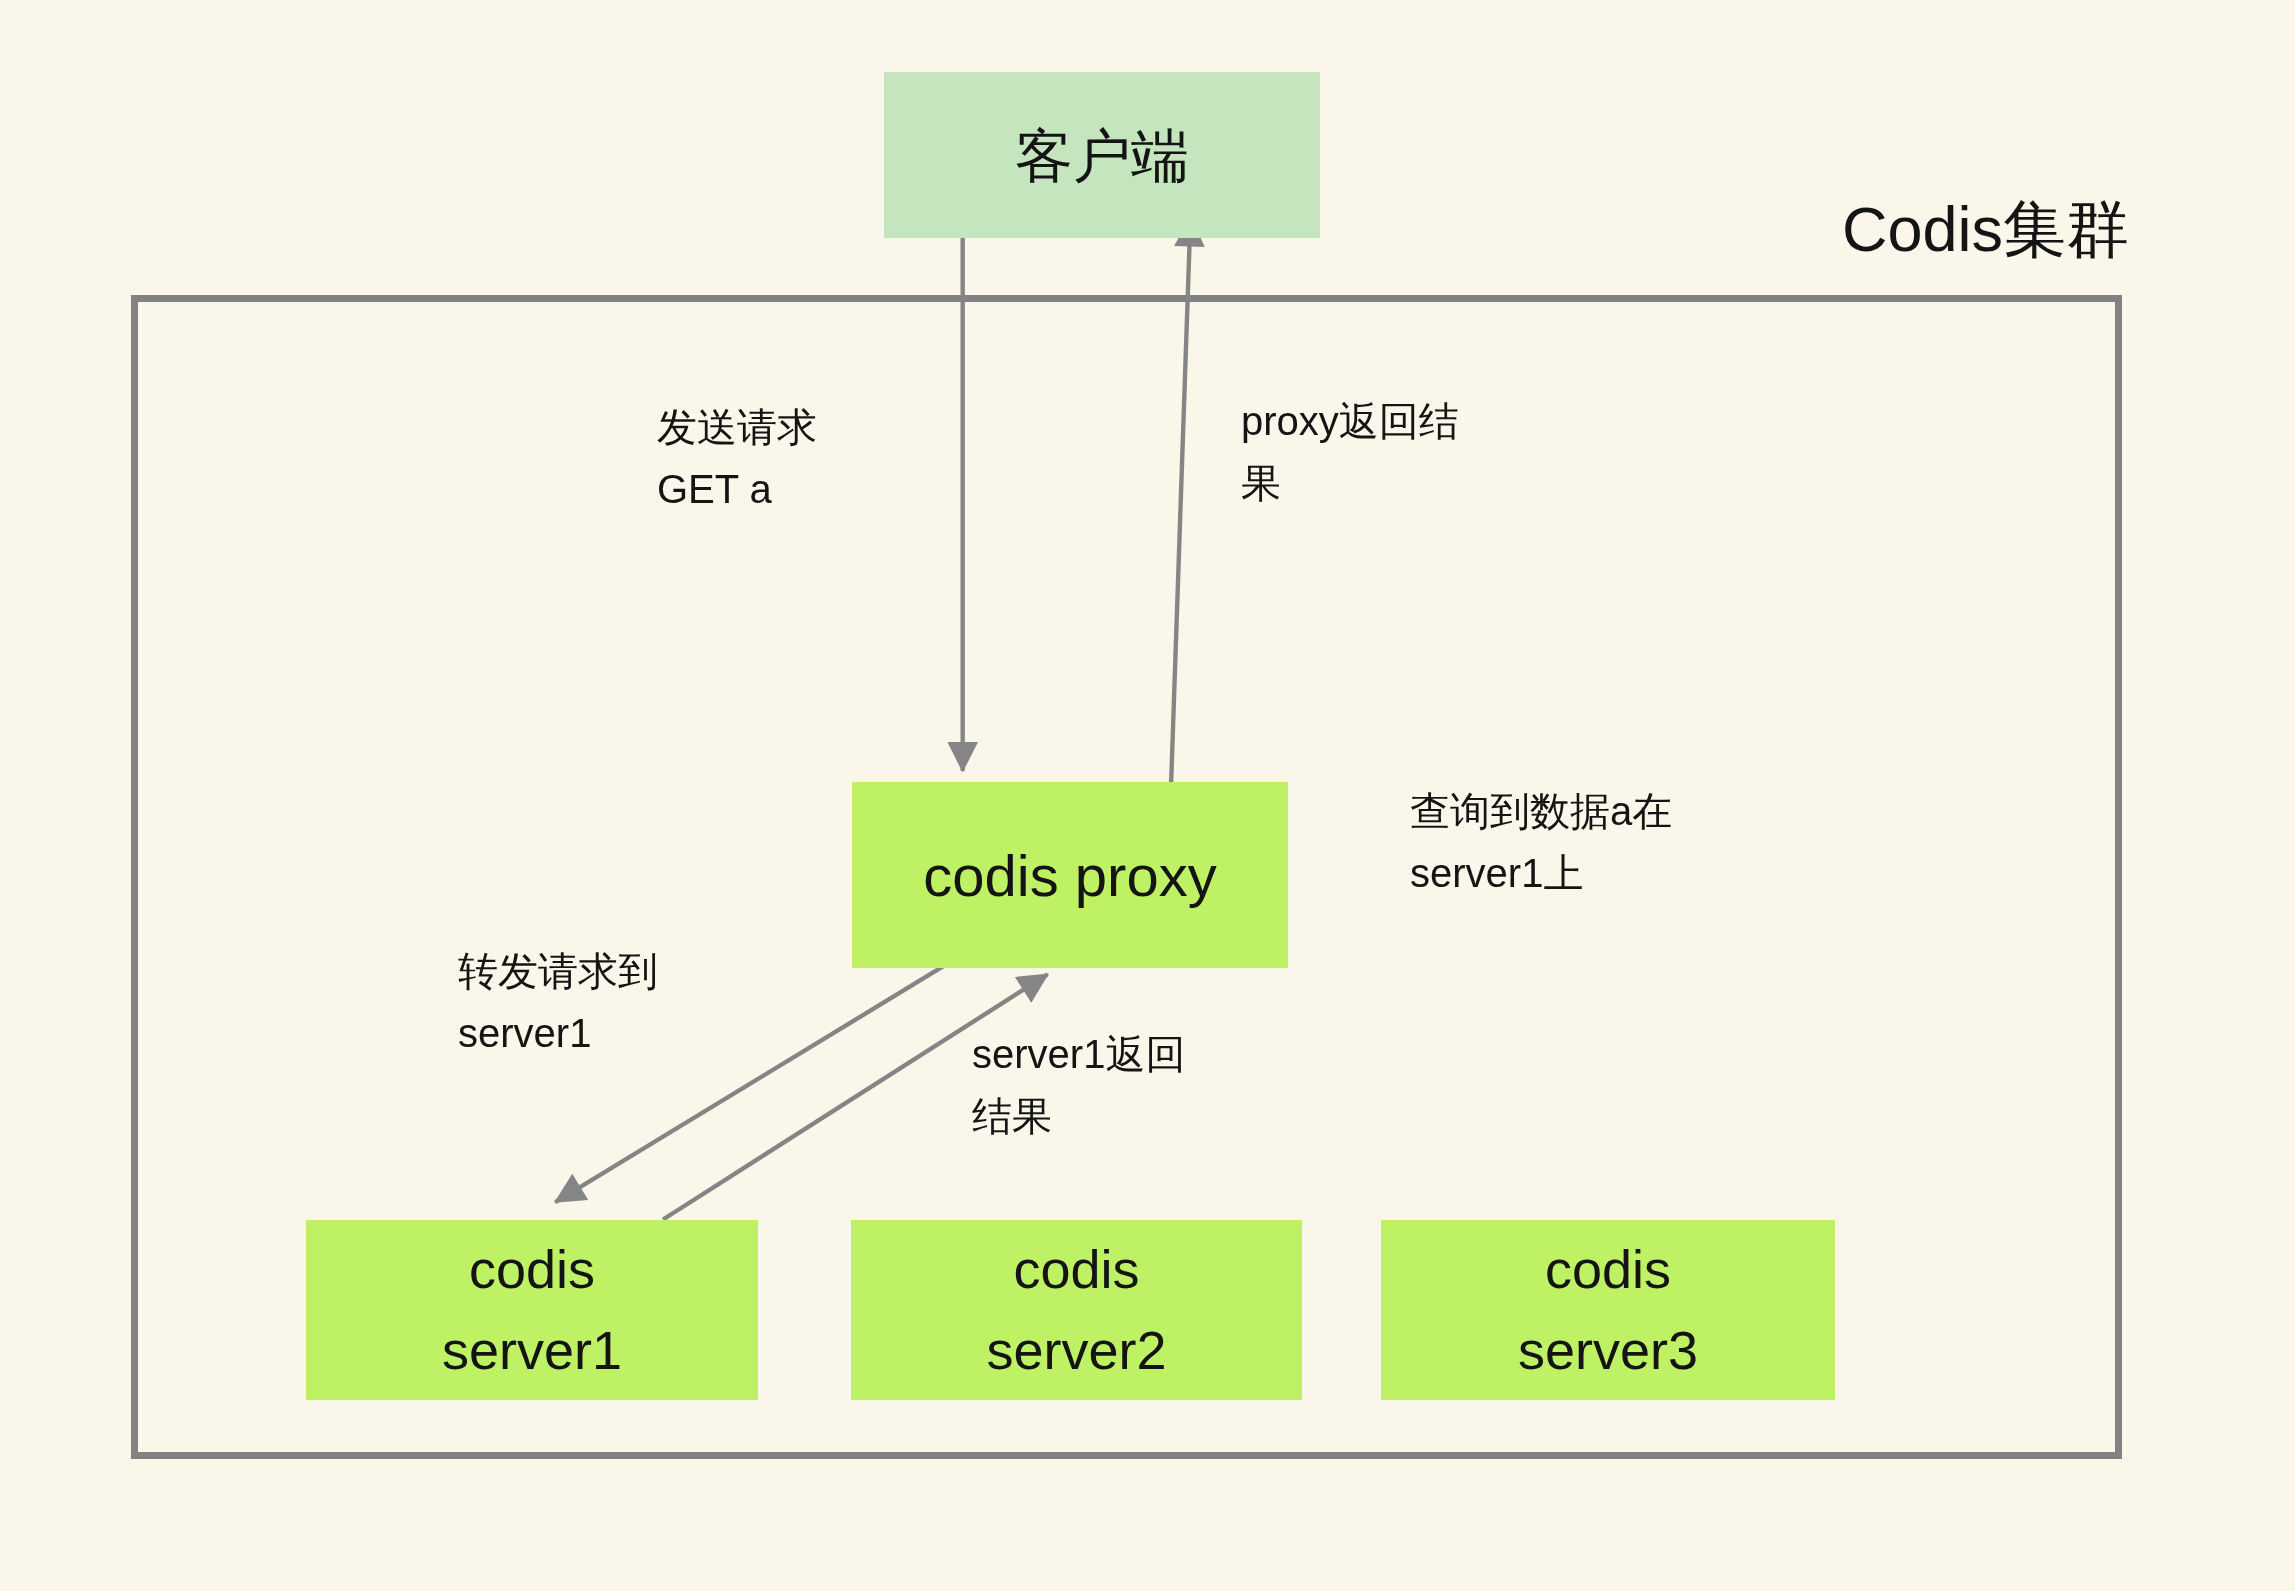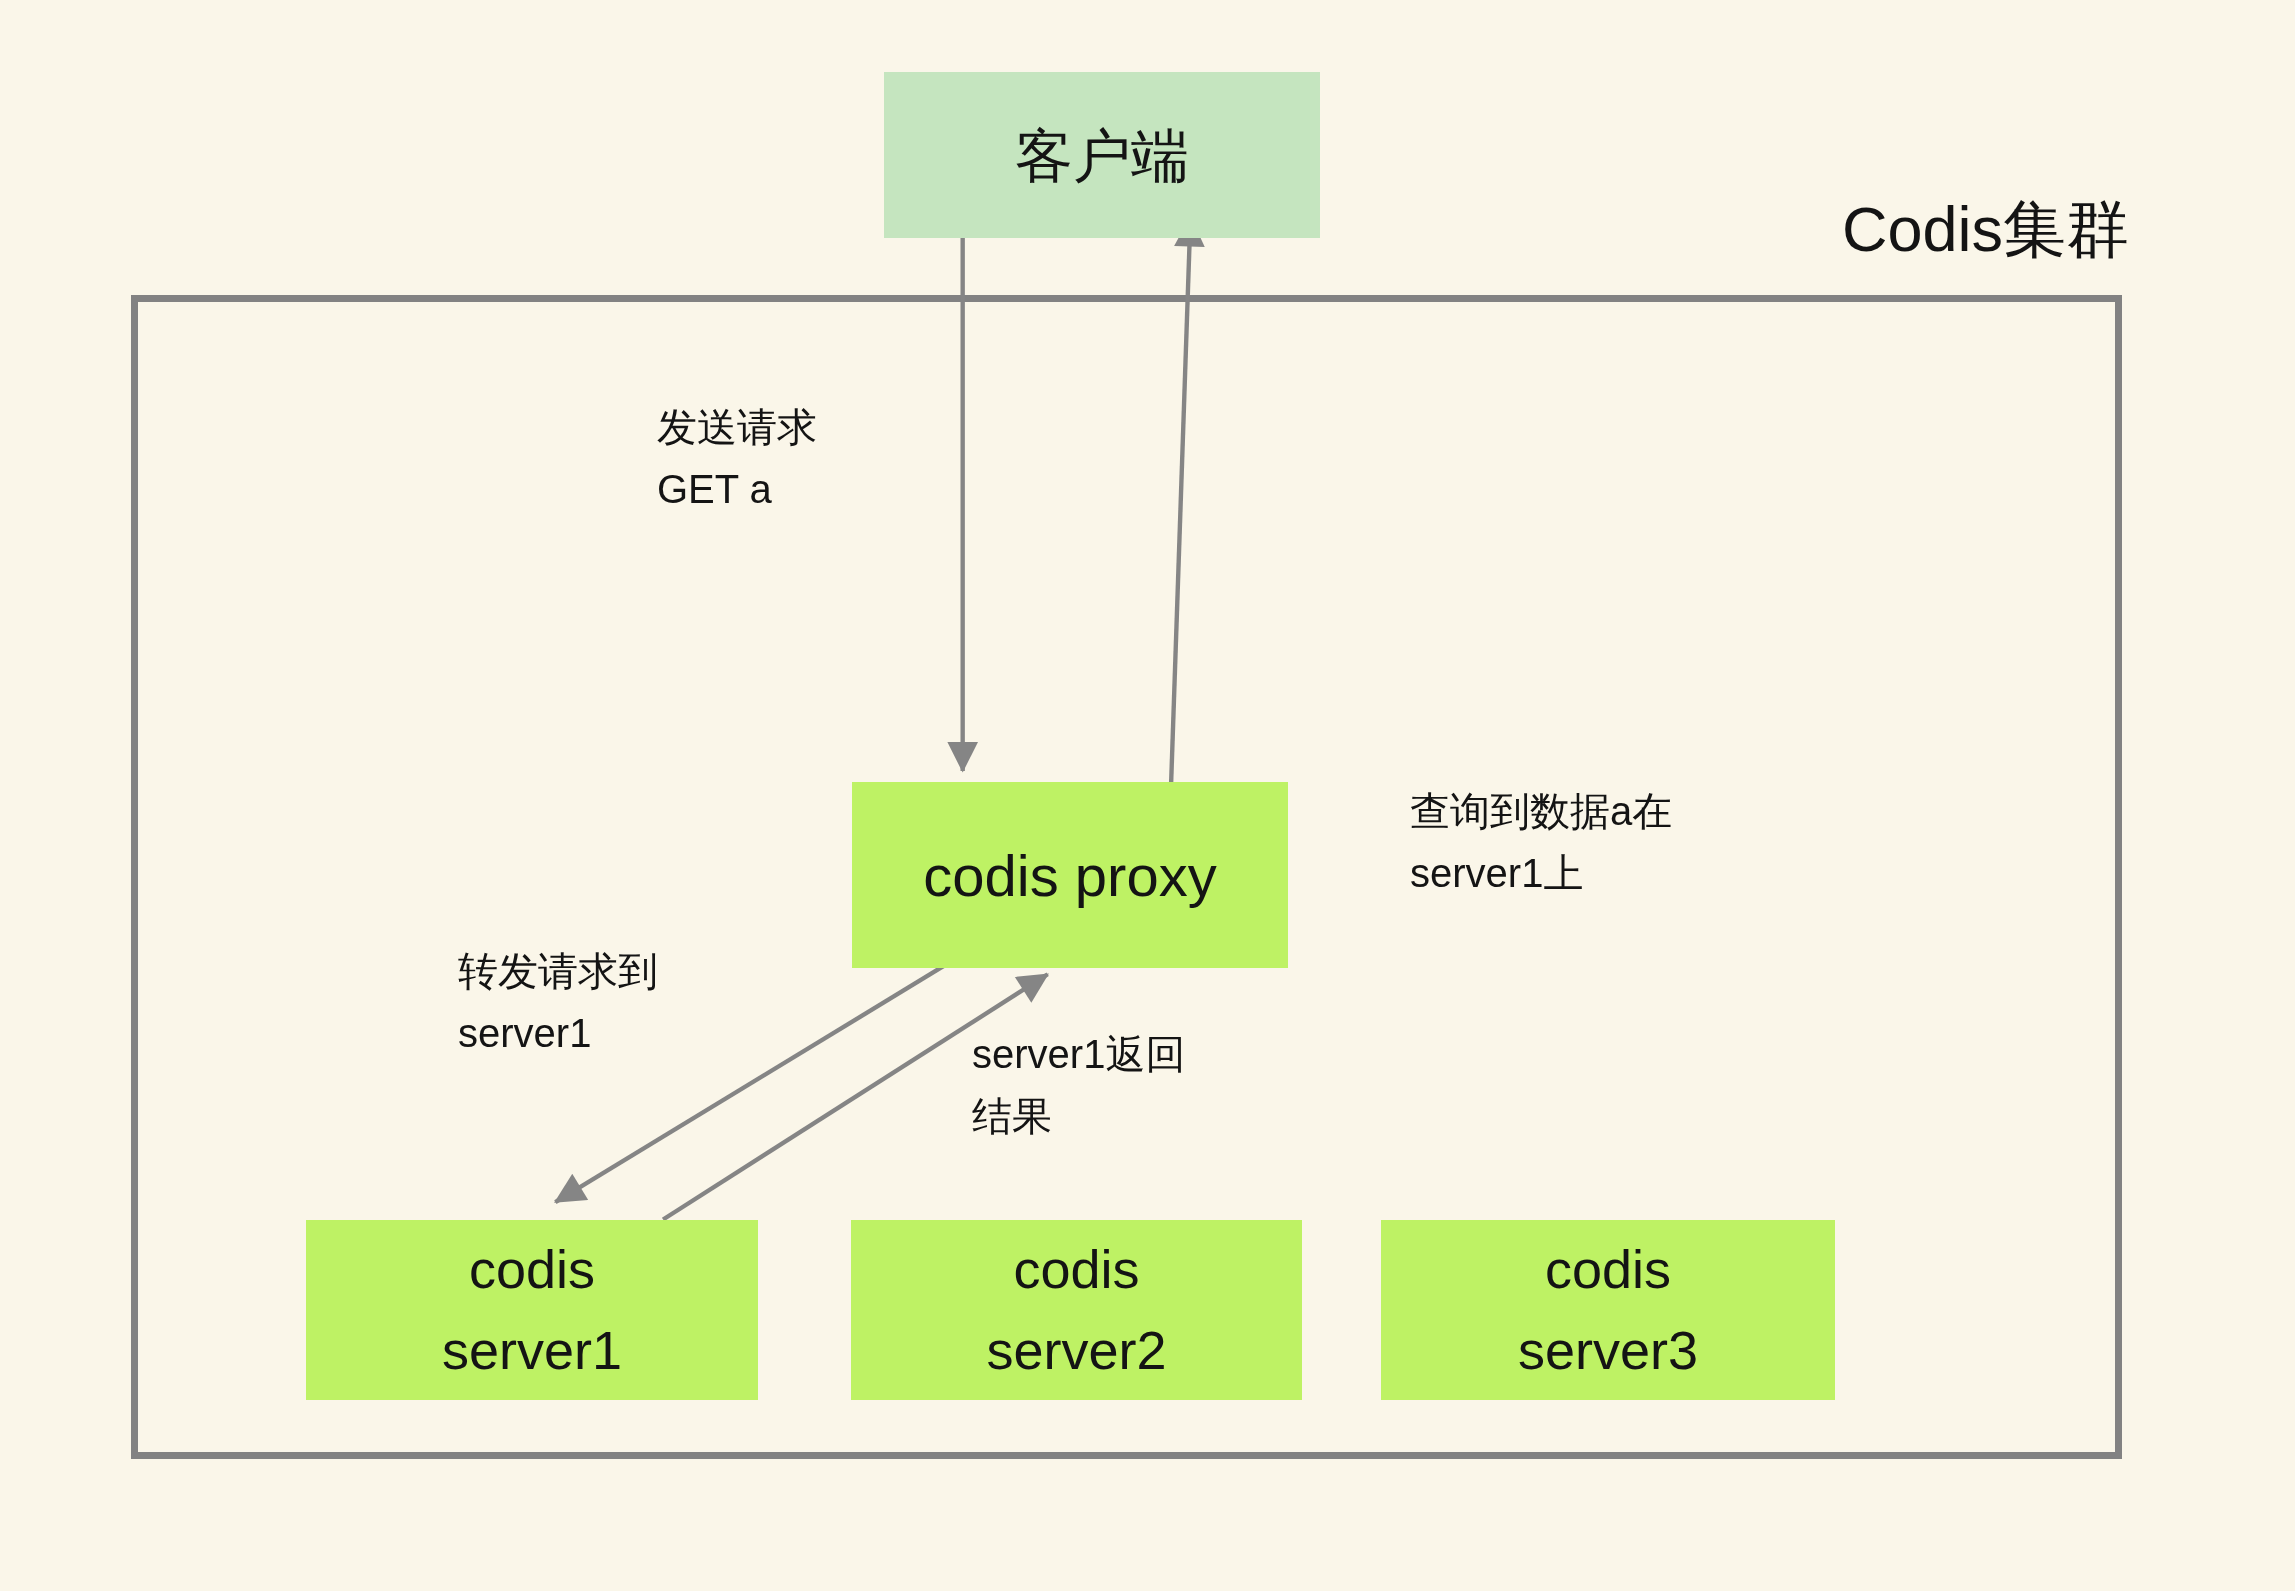--- a/index.html
+++ b/index.html
@@ -111,20 +111,22 @@
 
   <div class="node yellow node-server2">codis
 server2</div>
 
   <div class="node yellow node-server3">codis
 server3</div>
 
   <div class="annotation ann-send">发送请求
 GET a</div>
 
+  <div class="annotation ann-return">proxy返回结
+果</div>
 
   <div class="annotation ann-query">查询到数据a在
 server1上</div>
 
   <div class="annotation ann-forward">转发请求到
 server1</div>
 
   <div class="annotation ann-srvret">server1返回
 结果</div>
 

